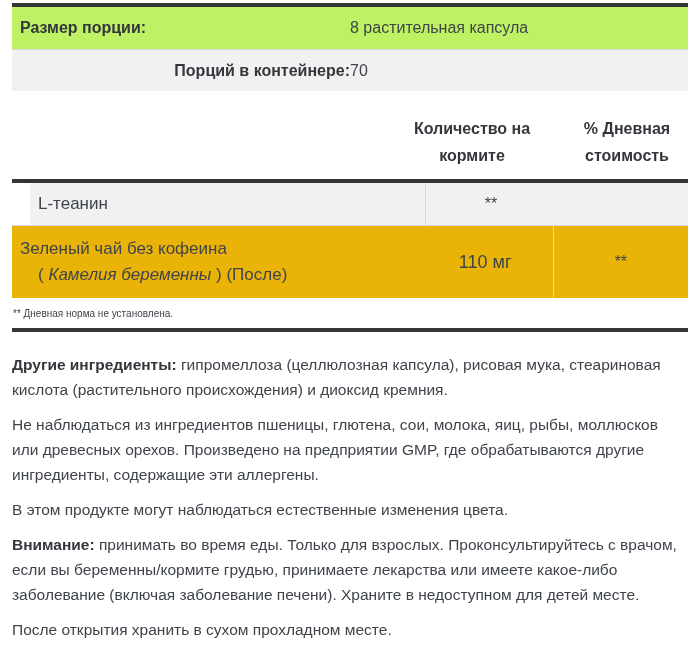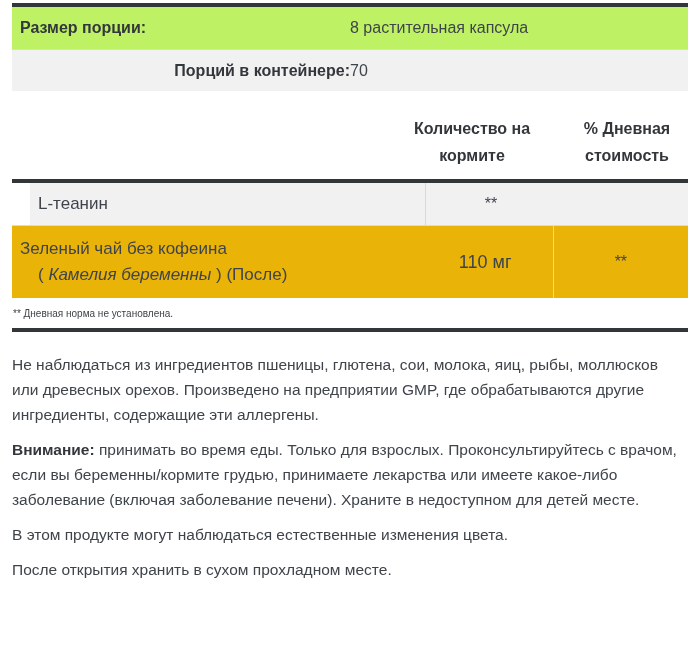--- a/index.html
+++ b/index.html
@@ -107,19 +107,20 @@
         <span class="name-sub"><span>( </span><em>Камелия беременны</em><span> ) (После)</span></span>
       </div>
       <div class="fcol-amount">110 мг</div>
       <div class="fcol-dv">**</div>
     </div>
   </div>
 
   <div class="footnote-row" style="border-bottom-color: rgb(51, 54, 57);">** Дневная норма не установлена.</div>
 
   <div class="paragraphs">
+    <p><b>Другие ингредиенты:</b><span> гипромеллоза (целлюлозная капсула), рисовая мука, стеариновая кислота (растительного происхождения) и диоксид кремния.</span></p>
     <p>Не наблюдаться из ингредиентов пшеницы, глютена, сои, молока, яиц, рыбы, моллюсков или древесных орехов. Произведено на предприятии GMP, где обрабатываются другие ингредиенты, содержащие эти аллергены.</p>
+    <p>В этом продукте могут наблюдаться естественные изменения цвета.</p>
     <p><b>Внимание:</b><span> принимать во время еды. Только для взрослых. Проконсультируйтесь с врачом, если вы беременны/кормите грудью, принимаете лекарства или имеете какое-либо заболевание (включая заболевание печени). Храните в недоступном для детей месте.</span></p>
-    <p>В этом продукте могут наблюдаться естественные изменения цвета.</p>
     <p>После открытия хранить в сухом прохладном месте.</p>
   </div>
 
 </div>
 
 </body></html>

